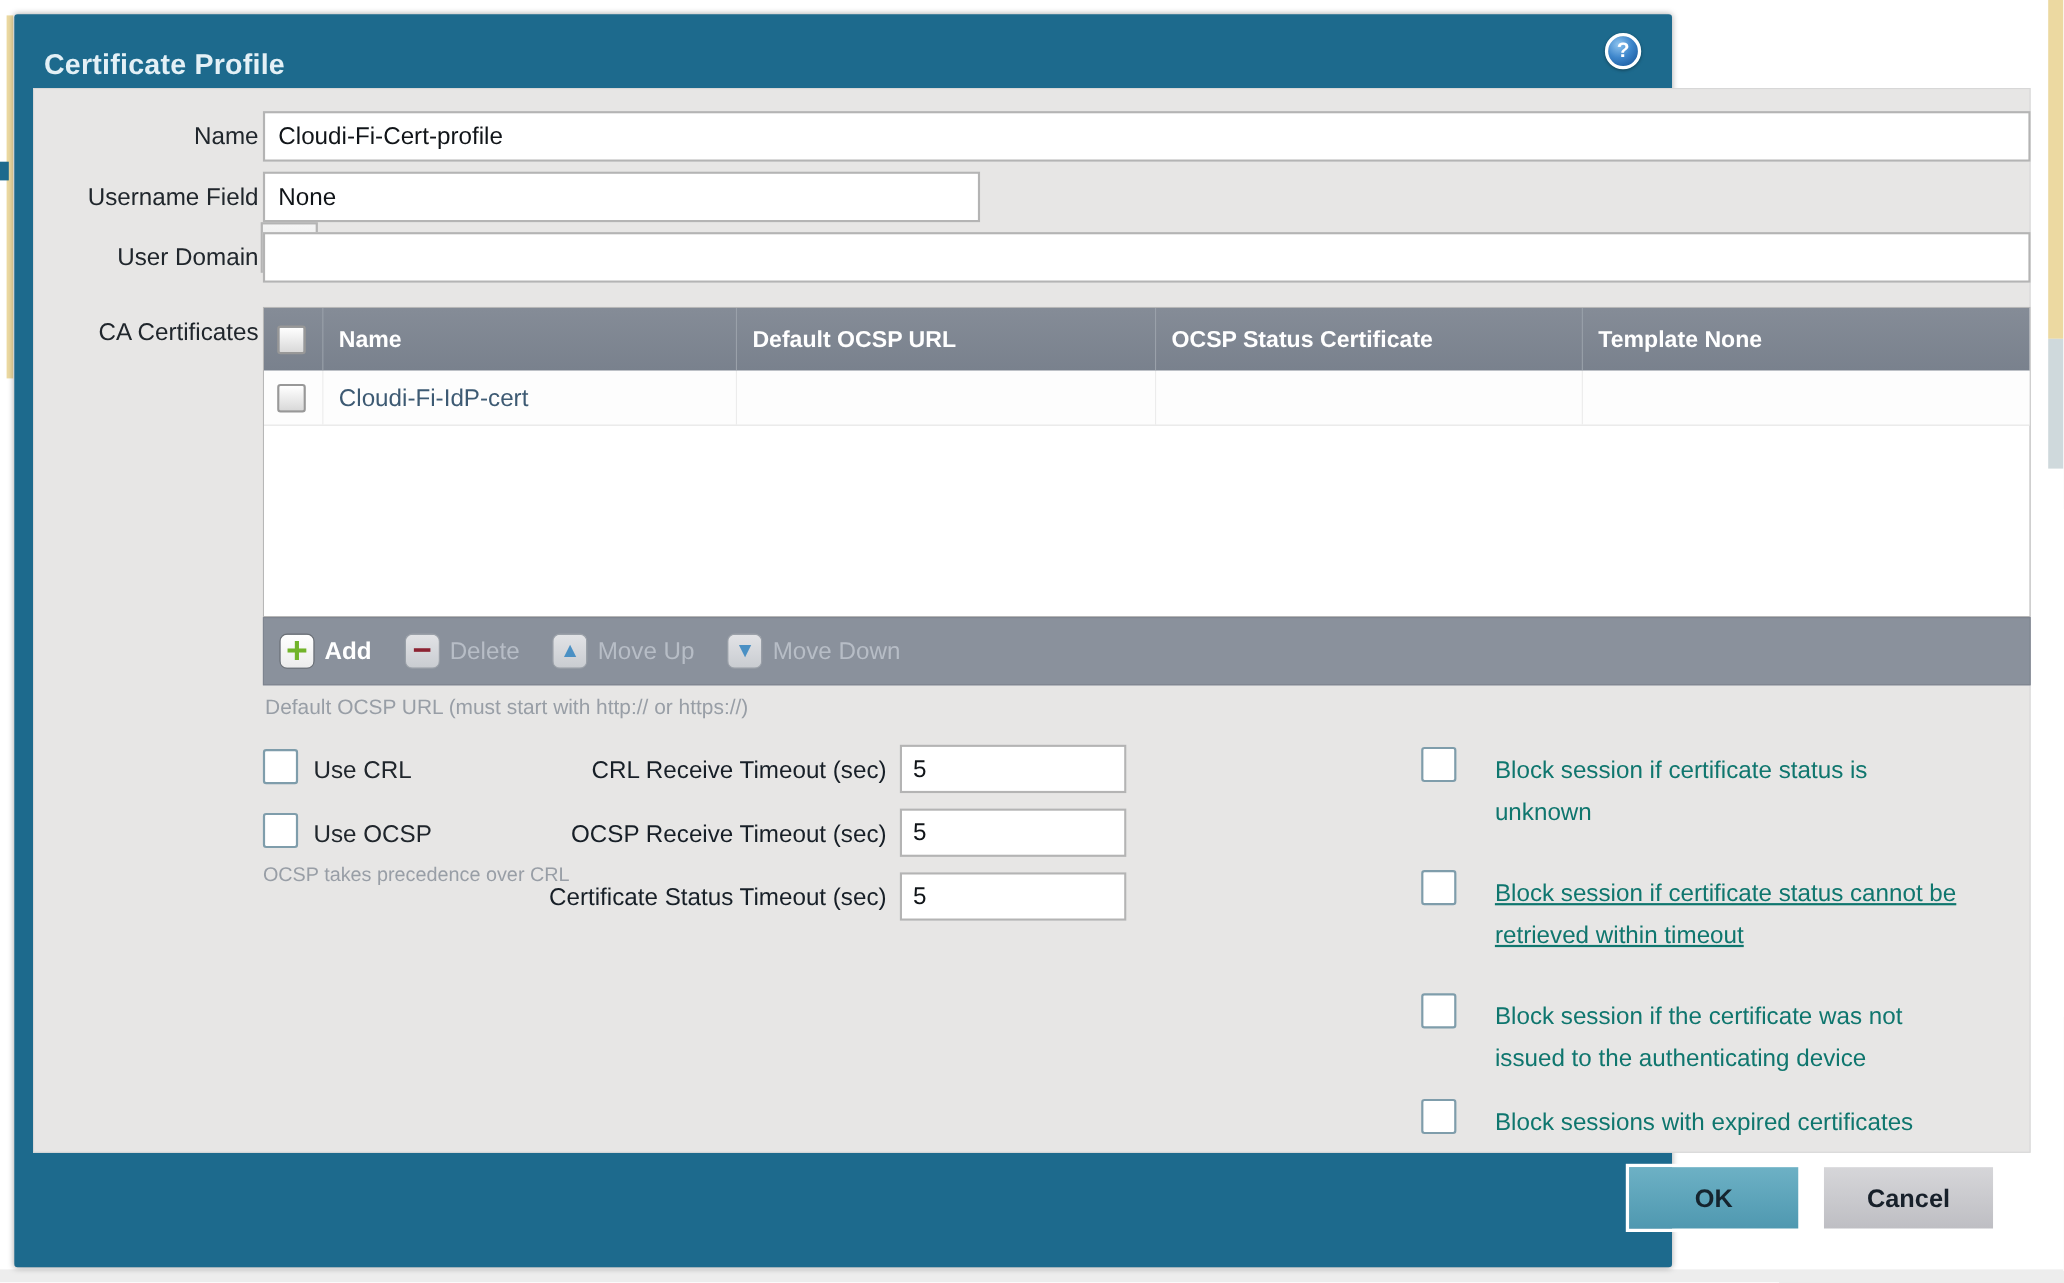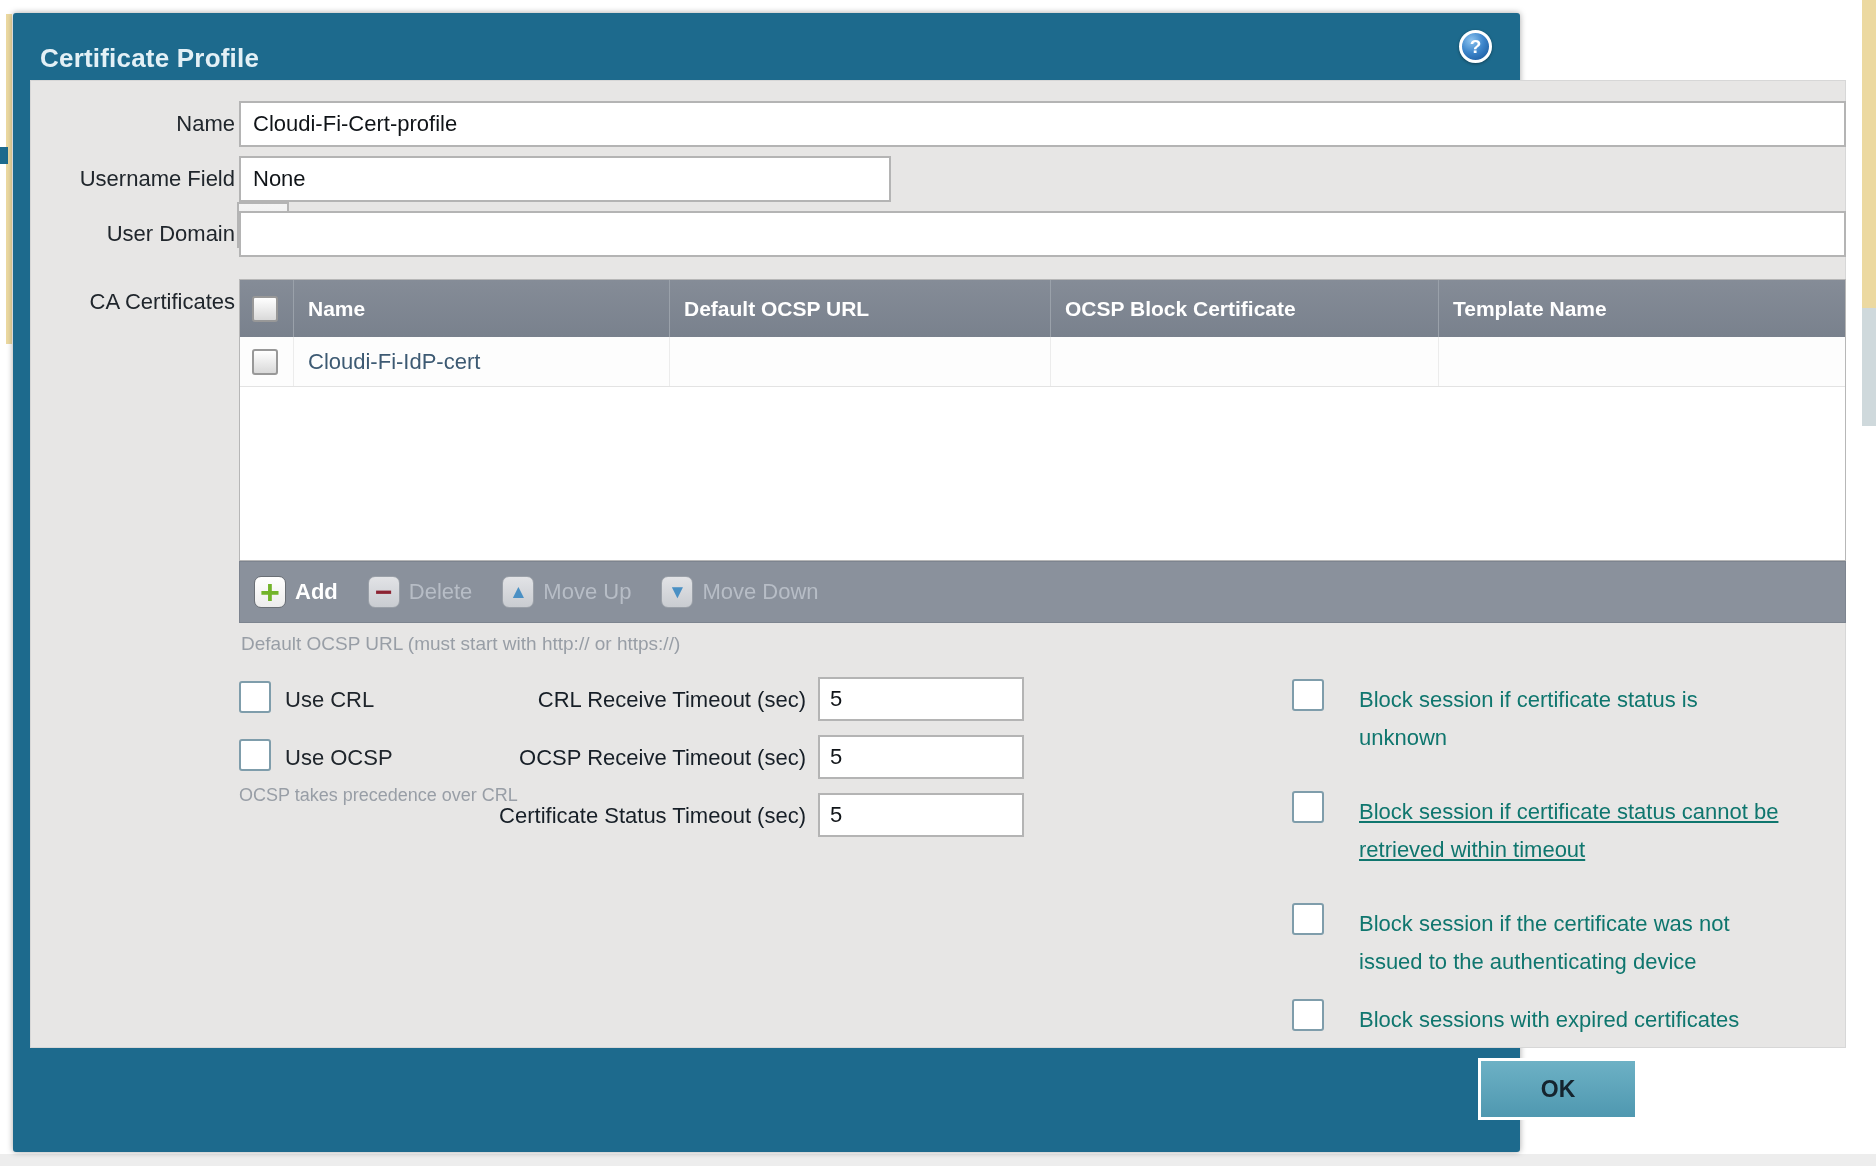--- a/index.html
+++ b/index.html
@@ -134,22 +134,22 @@
 
       <div class="flabel" style="top:208px;">CA Certificates</div>
 
       <div class="ca-table">
         <div class="ca-head">
           <div class="hc col-cb">
             <span class="cb-gray"></span>
           </div>
           <div class="hc col-name">Name</div>
           <div class="hc col-ocsp">Default OCSP URL</div>
-          <div class="hc col-verify">OCSP Block Certificate</div>
-          <div class="hc col-tmpl">Template Name</div>
+          <div class="hc col-verify">OCSP Status Certificate</div>
+          <div class="hc col-tmpl">Template None</div>
         </div>
         <div class="ca-row">
           <div class="rc col-cb">
             <span class="cb-gray"></span>
           </div>
           <div class="rc col-name">Cloudi-Fi-IdP-cert</div>
           <div class="rc col-ocsp"></div>
           <div class="rc col-verify"></div>
           <div class="rc col-tmpl"></div>
         </div>
@@ -204,15 +204,16 @@
       <div class="cb-opt" style="left:1261px; top:822px;"></div>
       <div class="blk-lbl" style="top:824px;">Block session if the certificate was not
 issued to the authenticating device</div>
 
       <div class="cb-opt" style="left:1261px; top:918px;"></div>
       <div class="blk-lbl" style="top:920px;">Block sessions with expired certificates</div>
 
     </div>
 
     <div class="btn ok">OK</div>
+    <div class="btn cancel">Cancel</div>
 
   </div>
 </div>
 
 </body></html>

